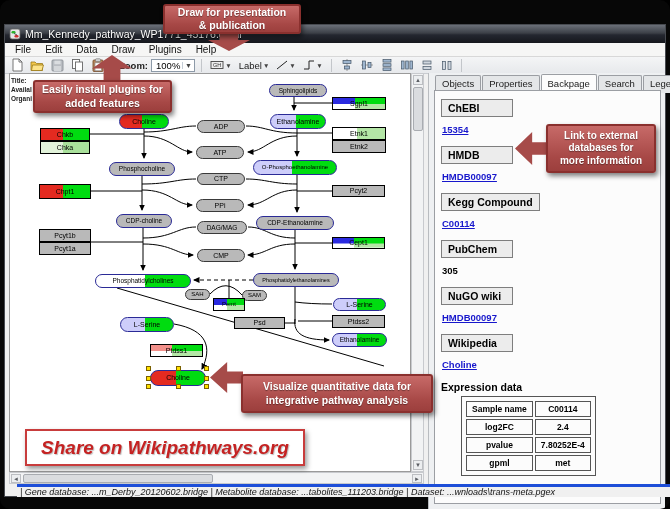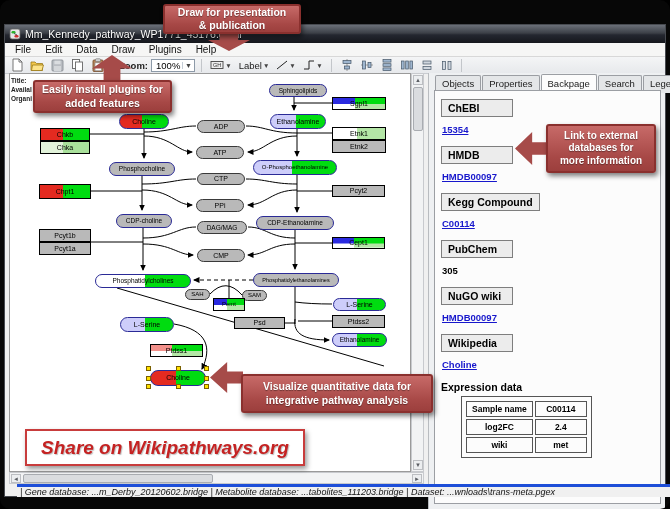--- a/index.html
+++ b/index.html
@@ -338,21 +338,25 @@
               <tbody id="expr-tbody">
                 <tr>
                   <td>Sample name</td>
                   <td>C00114</td>
                 </tr>
                 <tr>
                   <td>log2FC</td>
                   <td>2.4</td>
                 </tr>
                 <tr>
-                  <td>wiki</td>
+                  <td>pvalue</td>
+                  <td>7.80252E-4</td>
+                </tr>
+                <tr>
+                  <td>gpml</td>
                   <td>met</td>
                 </tr>
               </tbody>
             </table>
         </div>
       </div>
     </div>
 
     <div id="statusbar">
       <span>| Gene database: ...m_Derby_20120602.bridge  | Metabolite database: ...tabolites_111203.bridge  | Dataset: ...wnloads\trans-meta.pgex</span>

